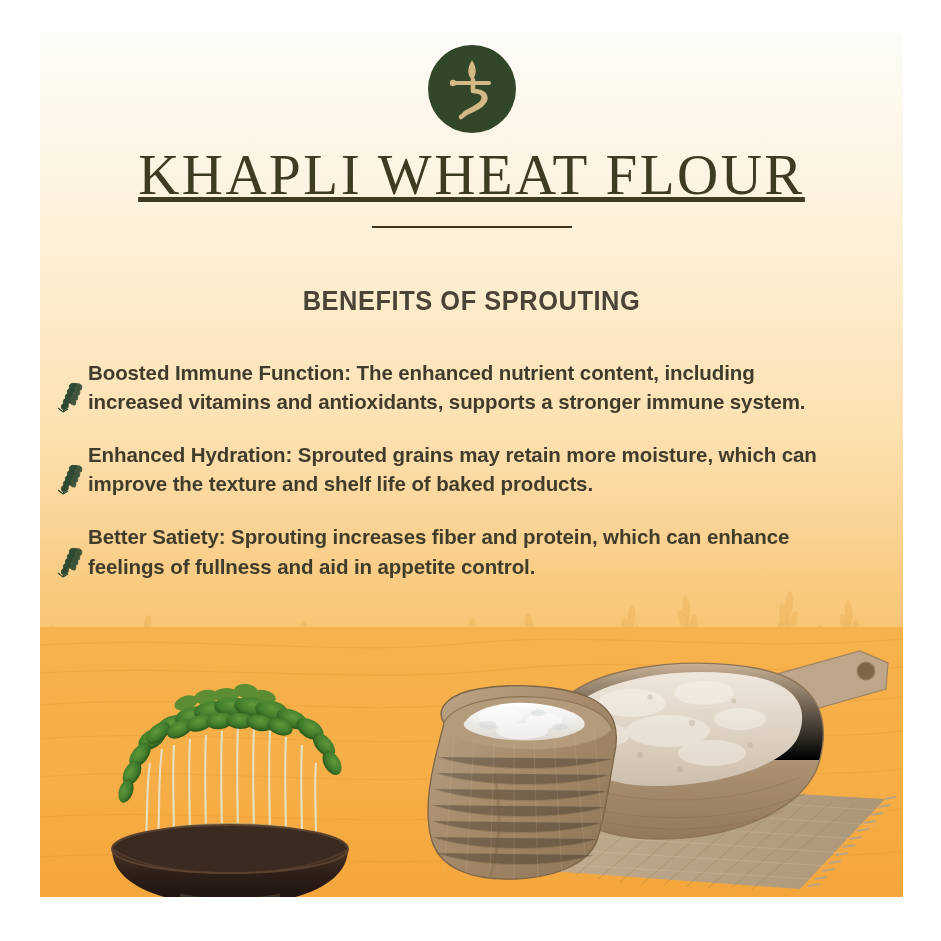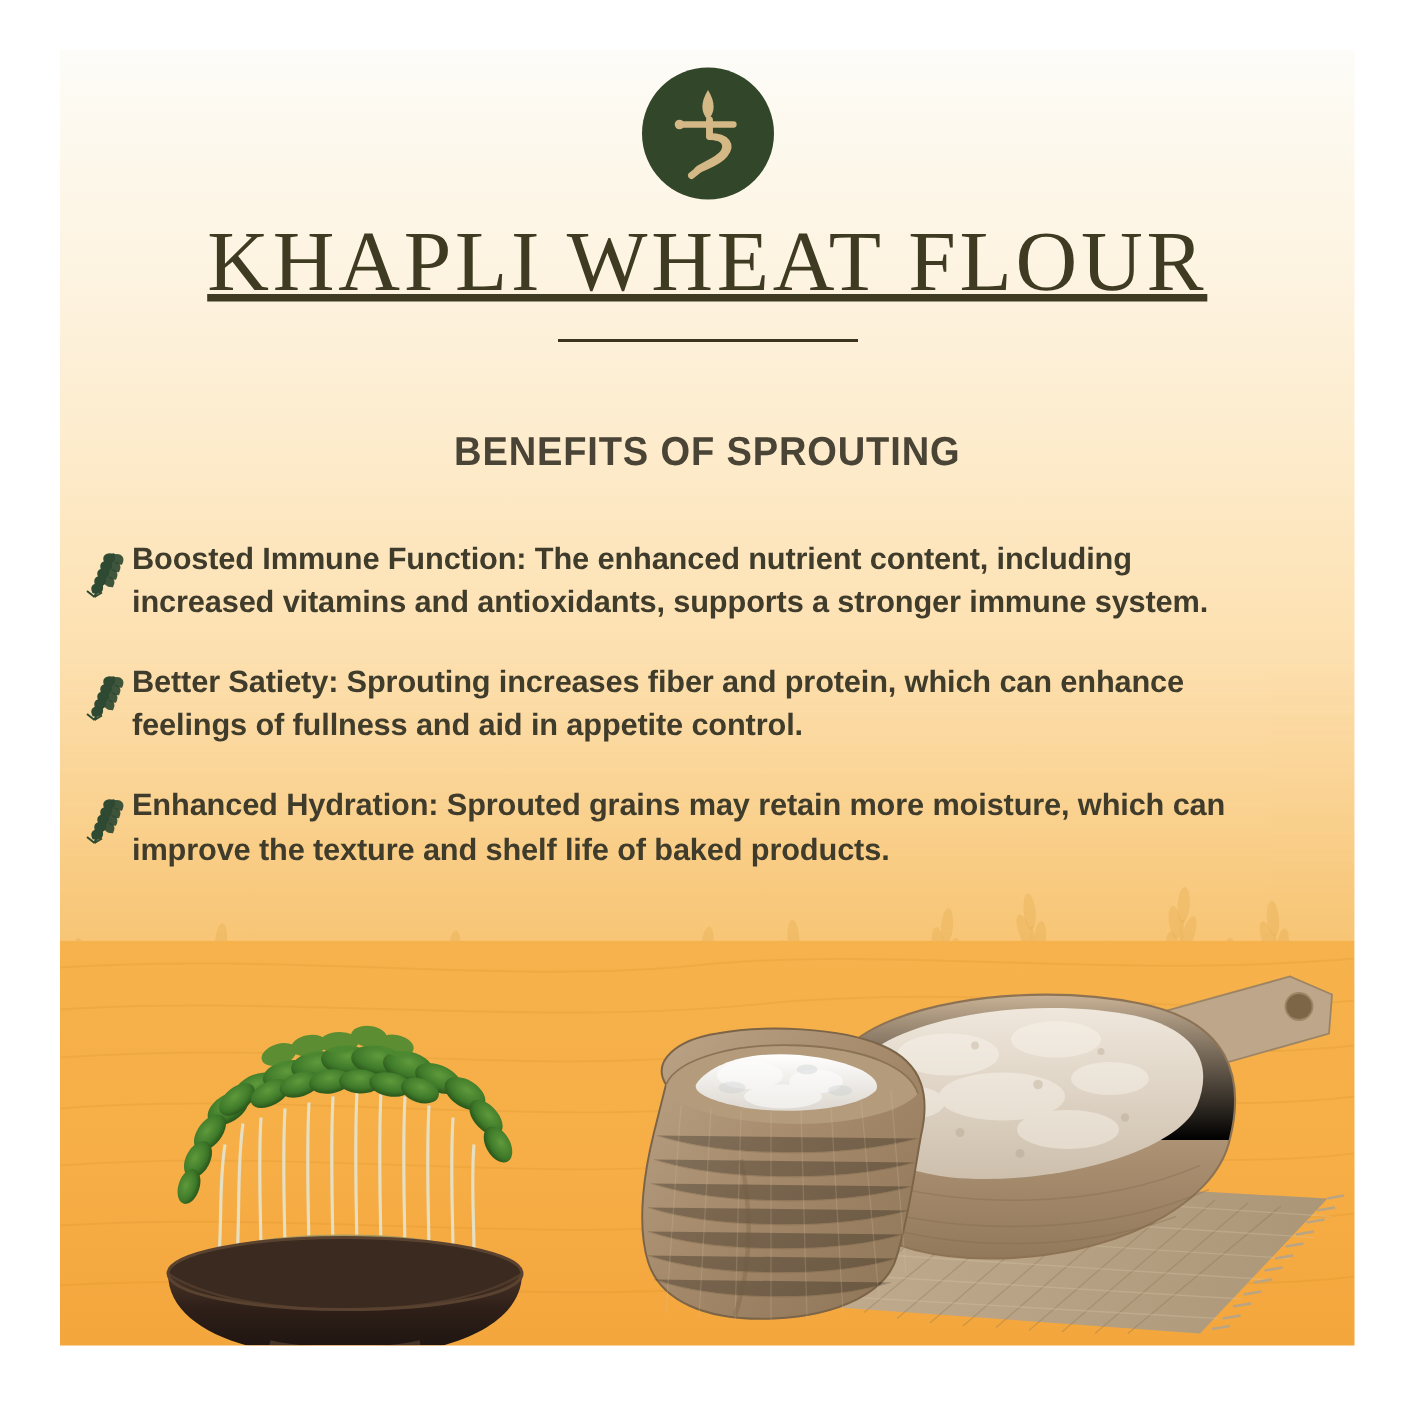--- a/index.html
+++ b/index.html
@@ -104,21 +104,21 @@
 
   
   .bullets {
     position: absolute;
     left: 14px;
     top: 325px;
     width: 790px;
   }
   .bullet {
     display: flex;
-    align-items: flex-start;
+    align-items: flex-end;
     margin-bottom: 24px;
   }
   .bullet-icon {
     flex: 0 0 34px;
     width: 34px;
     height: 40px;
     margin-top: 4px;
     display: block;
   }
   .bullet-text {
@@ -246,41 +246,41 @@
           <path d="M16 23 C11 21 8 24 10 28 C15 29 17 27 16 23 Z"></path>
           <path d="M14 28 C9 26 6 29 8 33 C13 34 15 32 14 28 Z"></path>
           <path d="M22 8 C27 7 29 10 27 14 C23 14 21 12 22 8 Z" opacity=".92"></path>
           <path d="M20 13 C25 12 27 15 25 19 C21 19 19 17 20 13 Z" opacity=".92"></path>
           <path d="M18 18 C23 17 25 20 23 24 C19 24 17 22 18 18 Z" opacity=".92"></path>
           <path d="M16 23 C21 22 23 25 21 29 C17 29 15 27 16 23 Z" opacity=".92"></path>
           <path d="M9 36 L4 32" stroke-width="1.3" fill="none"></path>
           <path d="M9 36 L14 33" stroke-width="1.3" fill="none"></path>
         </g>
       </svg>
-      <div class="bullet-text">Better Satiety: Sprouting increases fiber and protein, which can enhance feelings of fullness and aid in appetite control.</div>
+      <div class="bullet-text"> Enhanced Hydration: Sprouted grains may retain more moisture, which can improve the texture and shelf life of baked products.</div>
     </div>
 
     <div class="bullet">
       <svg class="bullet-icon" viewBox="0 0 34 40">
         <g stroke="#2f4a33" fill="#2f4a33">
           <path d="M9 36 L22 7" stroke-width="1.6" fill="none"></path>
           <path d="M22 8 C17 6 14 9 16 13 C21 14 23 12 22 8 Z"></path>
           <path d="M20 13 C15 11 12 14 14 18 C19 19 21 17 20 13 Z"></path>
           <path d="M18 18 C13 16 10 19 12 23 C17 24 19 22 18 18 Z"></path>
           <path d="M16 23 C11 21 8 24 10 28 C15 29 17 27 16 23 Z"></path>
           <path d="M14 28 C9 26 6 29 8 33 C13 34 15 32 14 28 Z"></path>
           <path d="M22 8 C27 7 29 10 27 14 C23 14 21 12 22 8 Z" opacity=".92"></path>
           <path d="M20 13 C25 12 27 15 25 19 C21 19 19 17 20 13 Z" opacity=".92"></path>
           <path d="M18 18 C23 17 25 20 23 24 C19 24 17 22 18 18 Z" opacity=".92"></path>
           <path d="M16 23 C21 22 23 25 21 29 C17 29 15 27 16 23 Z" opacity=".92"></path>
           <path d="M9 36 L4 32" stroke-width="1.3" fill="none"></path>
           <path d="M9 36 L14 33" stroke-width="1.3" fill="none"></path>
         </g>
       </svg>
-      <div class="bullet-text"> Enhanced Hydration: Sprouted grains may retain more moisture, which can improve the texture and shelf life of baked products.</div>
+      <div class="bullet-text">Better Satiety: Sprouting increases fiber and protein, which can enhance feelings of fullness and aid in appetite control.</div>
     </div>
 
   </div>
 
   <div class="photo">
     <svg width="863" height="270" viewBox="0 0 863 270">
       <defs>
         <linearGradient id="woodBg" x1="0" y1="0" x2="0" y2="1">
           <stop offset="0%" stop-color="#f6b24c"></stop>
           <stop offset="55%" stop-color="#f7ae46"></stop>

